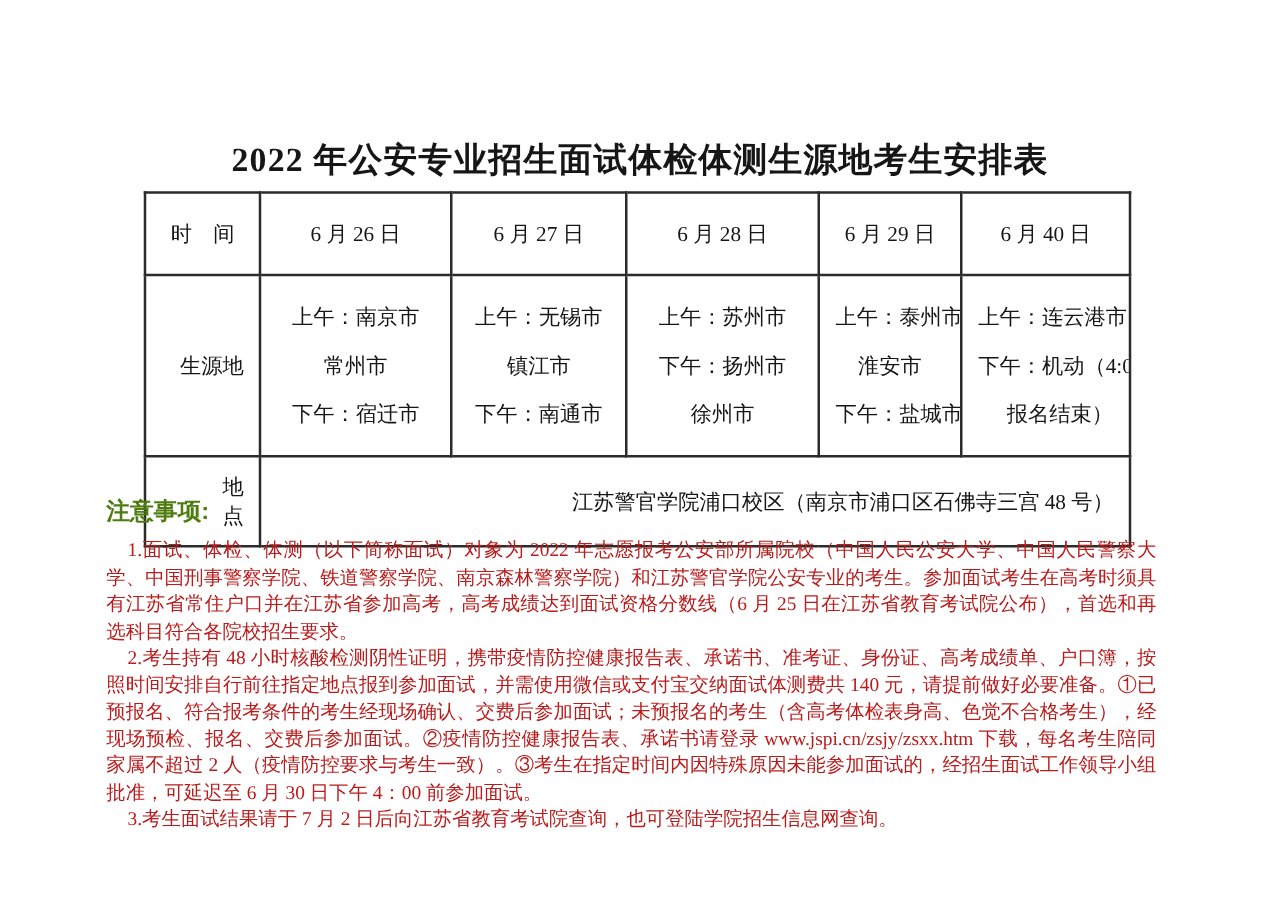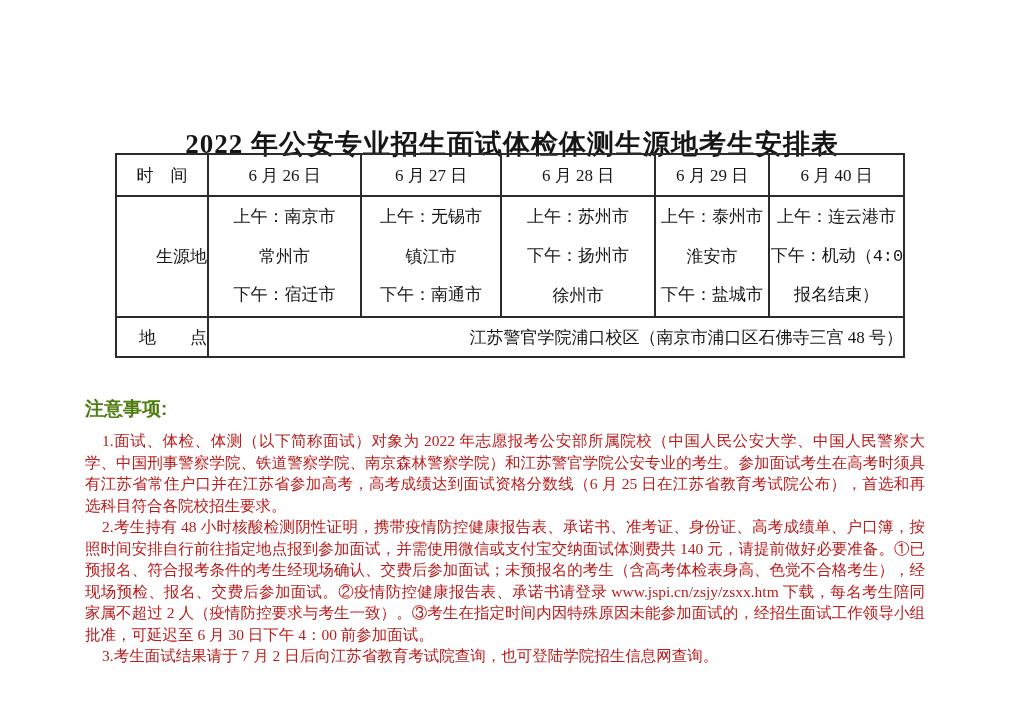--- a/index.html
+++ b/index.html
@@ -1,34 +1,34 @@
 <!DOCTYPE html>
 <html><head>
 <meta charset="utf-8">
 <style>
   html,body { margin:0; padding:0; background:#ffffff; }
   .page {
     position:relative; width:1024px; height:724px; background:#ffffff;
     font-family:"Liberation Serif","DejaVu Serif",serif; color:#161616; overflow:hidden;
   }
   .title {
-    position:absolute; top:110px; left:0; right:0; margin:16px;
+    position:absolute; top:110px; left:0; right:0; margin:0;
     text-align:center; font-size:27px; font-weight:700; letter-spacing:1px;
   }
   .tbl {
     position:absolute; left:115px; top:153px; width:788px;
     border-collapse:collapse; table-layout:fixed;
   }
-  .tbl td { border:2px solid #2b2b2b; padding:0; font-size:17px; overflow:hidden; }
+  .tbl td { border:2px solid #2b2b2b; padding:12px; font-size:17px; overflow:hidden; }
   .r-head td { height:40px; text-align:center; vertical-align:middle; }
   .c-label { text-align:right; vertical-align:middle; }
   .r-origin td { height:119px; vertical-align:middle; }
   .blk { width:max-content; max-width:99%; margin:0 auto; }
   .ln { height:39px; line-height:39px; white-space:nowrap; }
-  .al { text-align:center;font-family:Liberation Mono, monospace; }
+  .al { text-align:right; }
   .ar { text-align:center; }
   .r-loc td { height:38px; vertical-align:middle; }
   .c-locval { text-align:right; padding-left:24px; }
   .notes { position:absolute; left:85px; top:396px; width:840px; }
   .notes-heading {
     font-family:"Liberation Sans","DejaVu Sans",sans-serif;
     font-size:19px; font-weight:700; margin:0 0 8px 0; color:#4d7c0f;
   }
   .note {
     margin:0; font-size:15.5px; line-height:21.5px;

